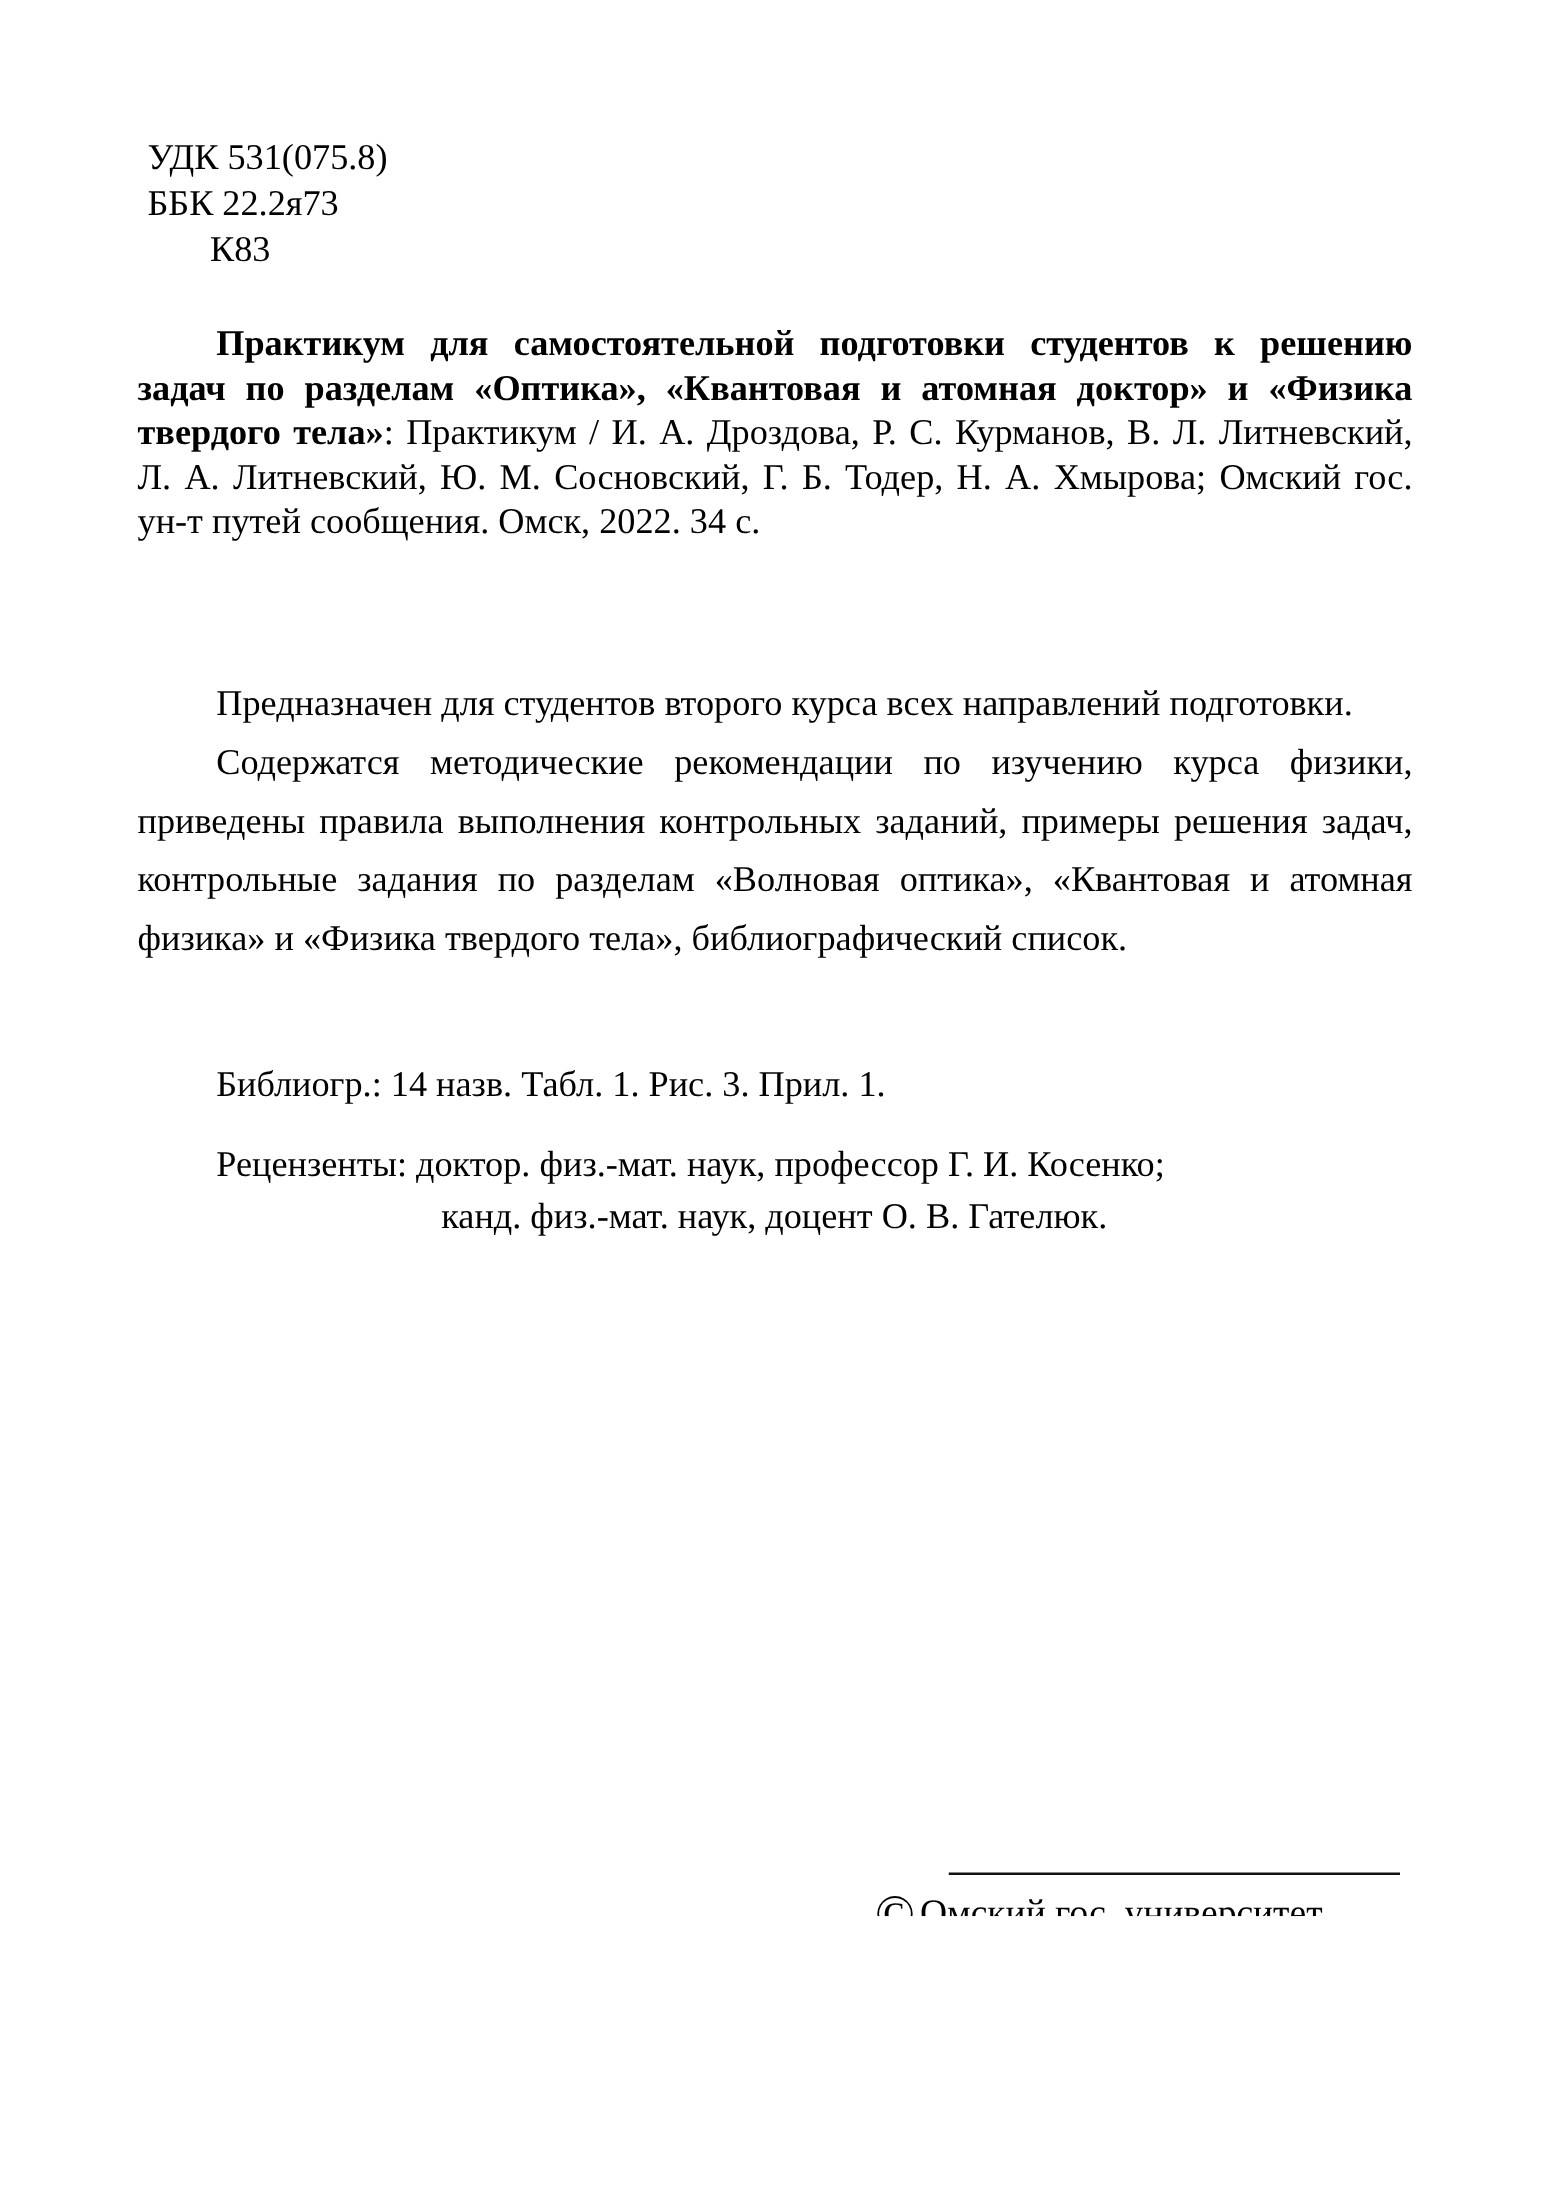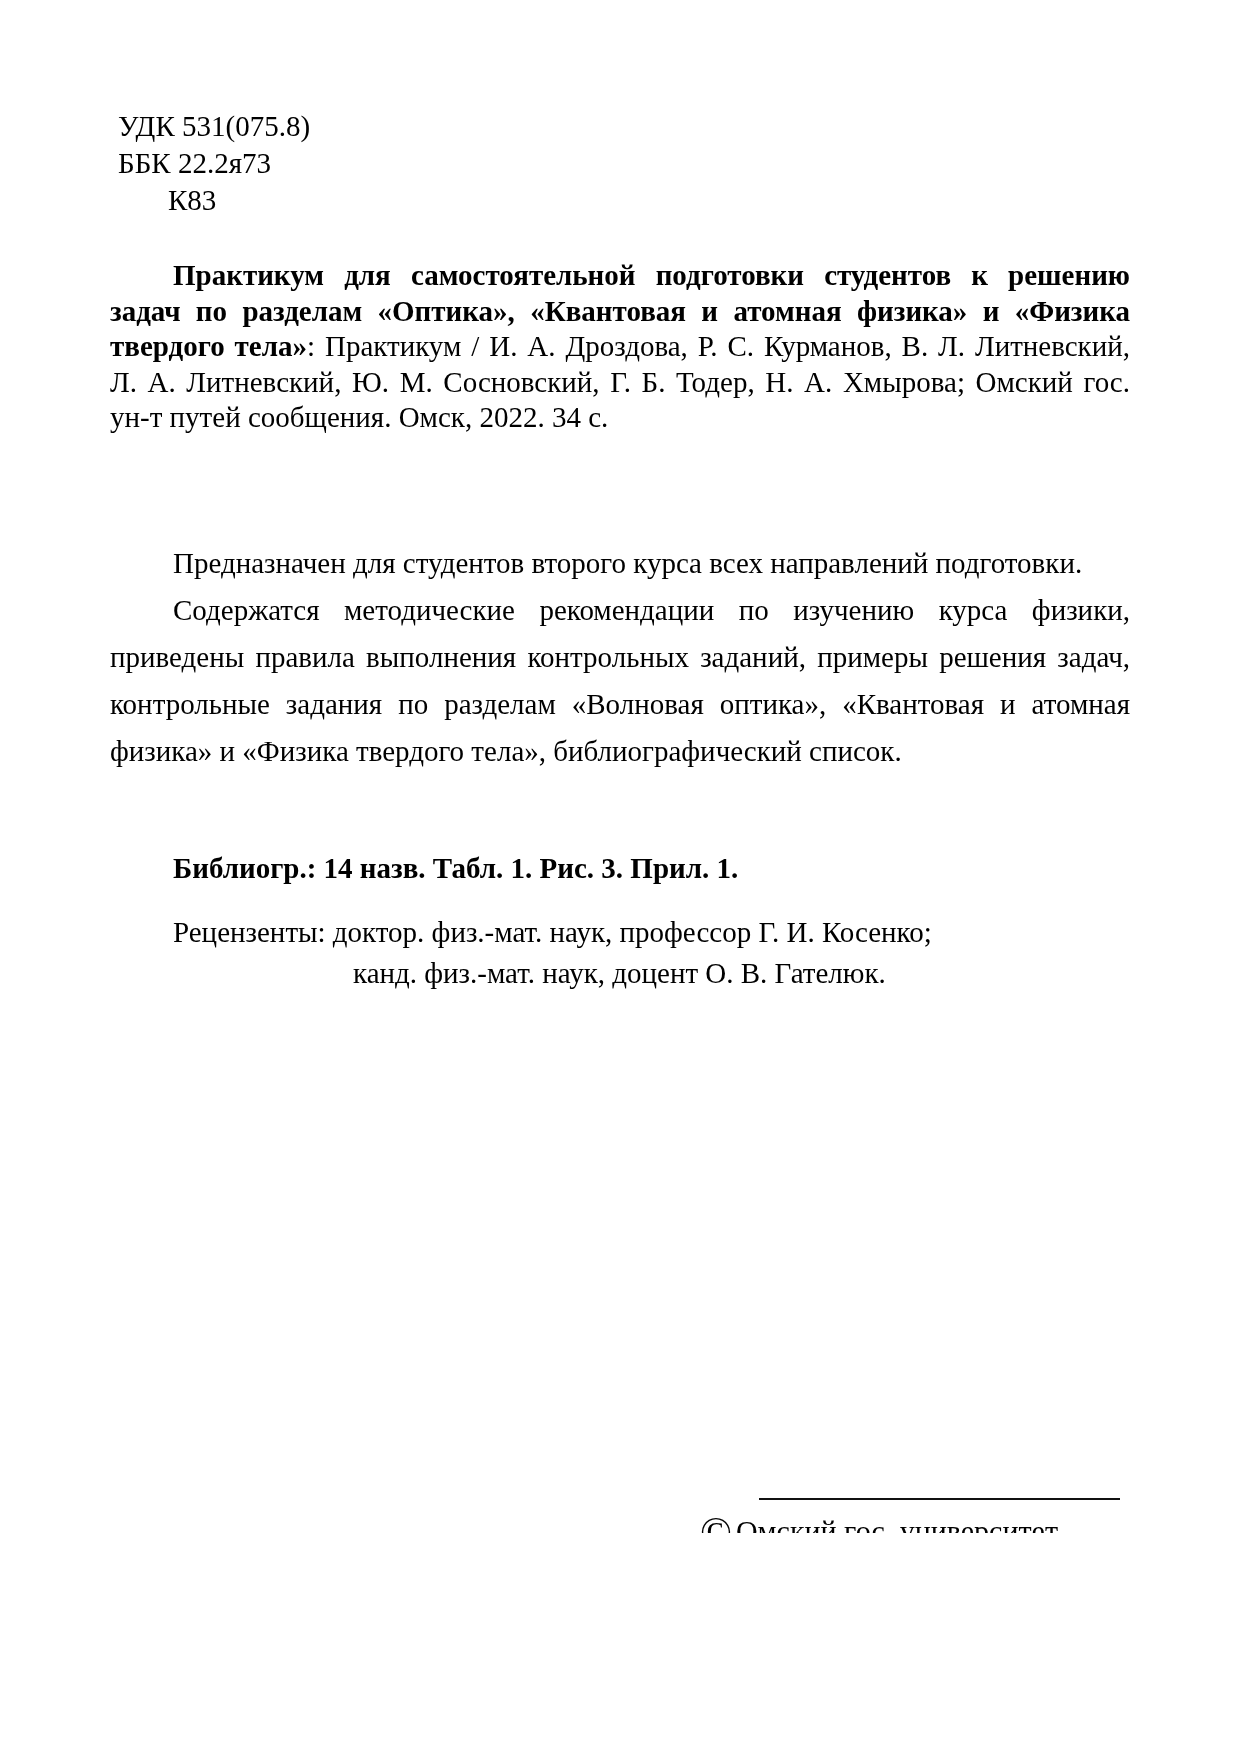--- a/index.html
+++ b/index.html
@@ -57,21 +57,20 @@
   
   .bib-note {
     position: absolute;
     left: 110px;
     top: 848px;
     width: 1020px;
     margin: 0;
     font-size: 29px;
     line-height: 40px;
     text-indent: 63px;
-    font-weight: bold;
   }
   
   .reviewers {
     position: absolute;
     left: 110px;
     top: 912px;
     width: 1020px;
     font-size: 29px;
     line-height: 41px;
   }
@@ -104,21 +103,21 @@
 <body>
 
 <div class="page">
 
   <div class="udc-block">
     <div>УДК 531(075.8)</div>
     <div>ББК 22.2я73</div>
     <div class="author-sign">К83</div>
   </div>
 
-  <p class="bib-entry"><b>Практикум для самостоятельной подготовки студентов к решению задач по разделам «Оптика», «Квантовая и атомная физика» и «Физика твердого тела»</b><span>: Практикум / И. А. Дроздова, Р. С. Курманов, В. Л. Литневский, Л. А. Литневский, Ю. М. Сосновский, Г. Б. Тодер, Н. А. Хмырова; Омский гос. ун-т путей сообщения. Омск, 2022. 34 с.</span></p>
+  <p class="bib-entry"><b>Практикум для самостоятельной подготовки студентов к решению задач по разделам «Оптика», «Квантовая и атомная доктор» и «Физика твердого тела»</b><span>: Практикум / И. А. Дроздова, Р. С. Курманов, В. Л. Литневский, Л. А. Литневский, Ю. М. Сосновский, Г. Б. Тодер, Н. А. Хмырова; Омский гос. ун-т путей сообщения. Омск, 2022. 34 с.</span></p>
 
   <div class="annotation">
     <p>Предназначен для студентов второго курса всех направлений подготовки.</p>
     <p>Содержатся методические рекомендации по изучению курса физики, приведены правила выполнения контрольных заданий, примеры решения за­дач, контрольные задания по разделам «Волновая оптика», «Квантовая и атомная физика» и «Физика твердого тела», библиографический список.</p>
   </div>
 
   <p class="bib-note">Библиогр.: 14 назв. Табл. 1. Рис. 3. Прил. 1.</p>
 
   <div class="reviewers">
     <div class="line1">Рецензенты: доктор. физ.-мат. наук, профессор Г. И. Косенко;</div>

